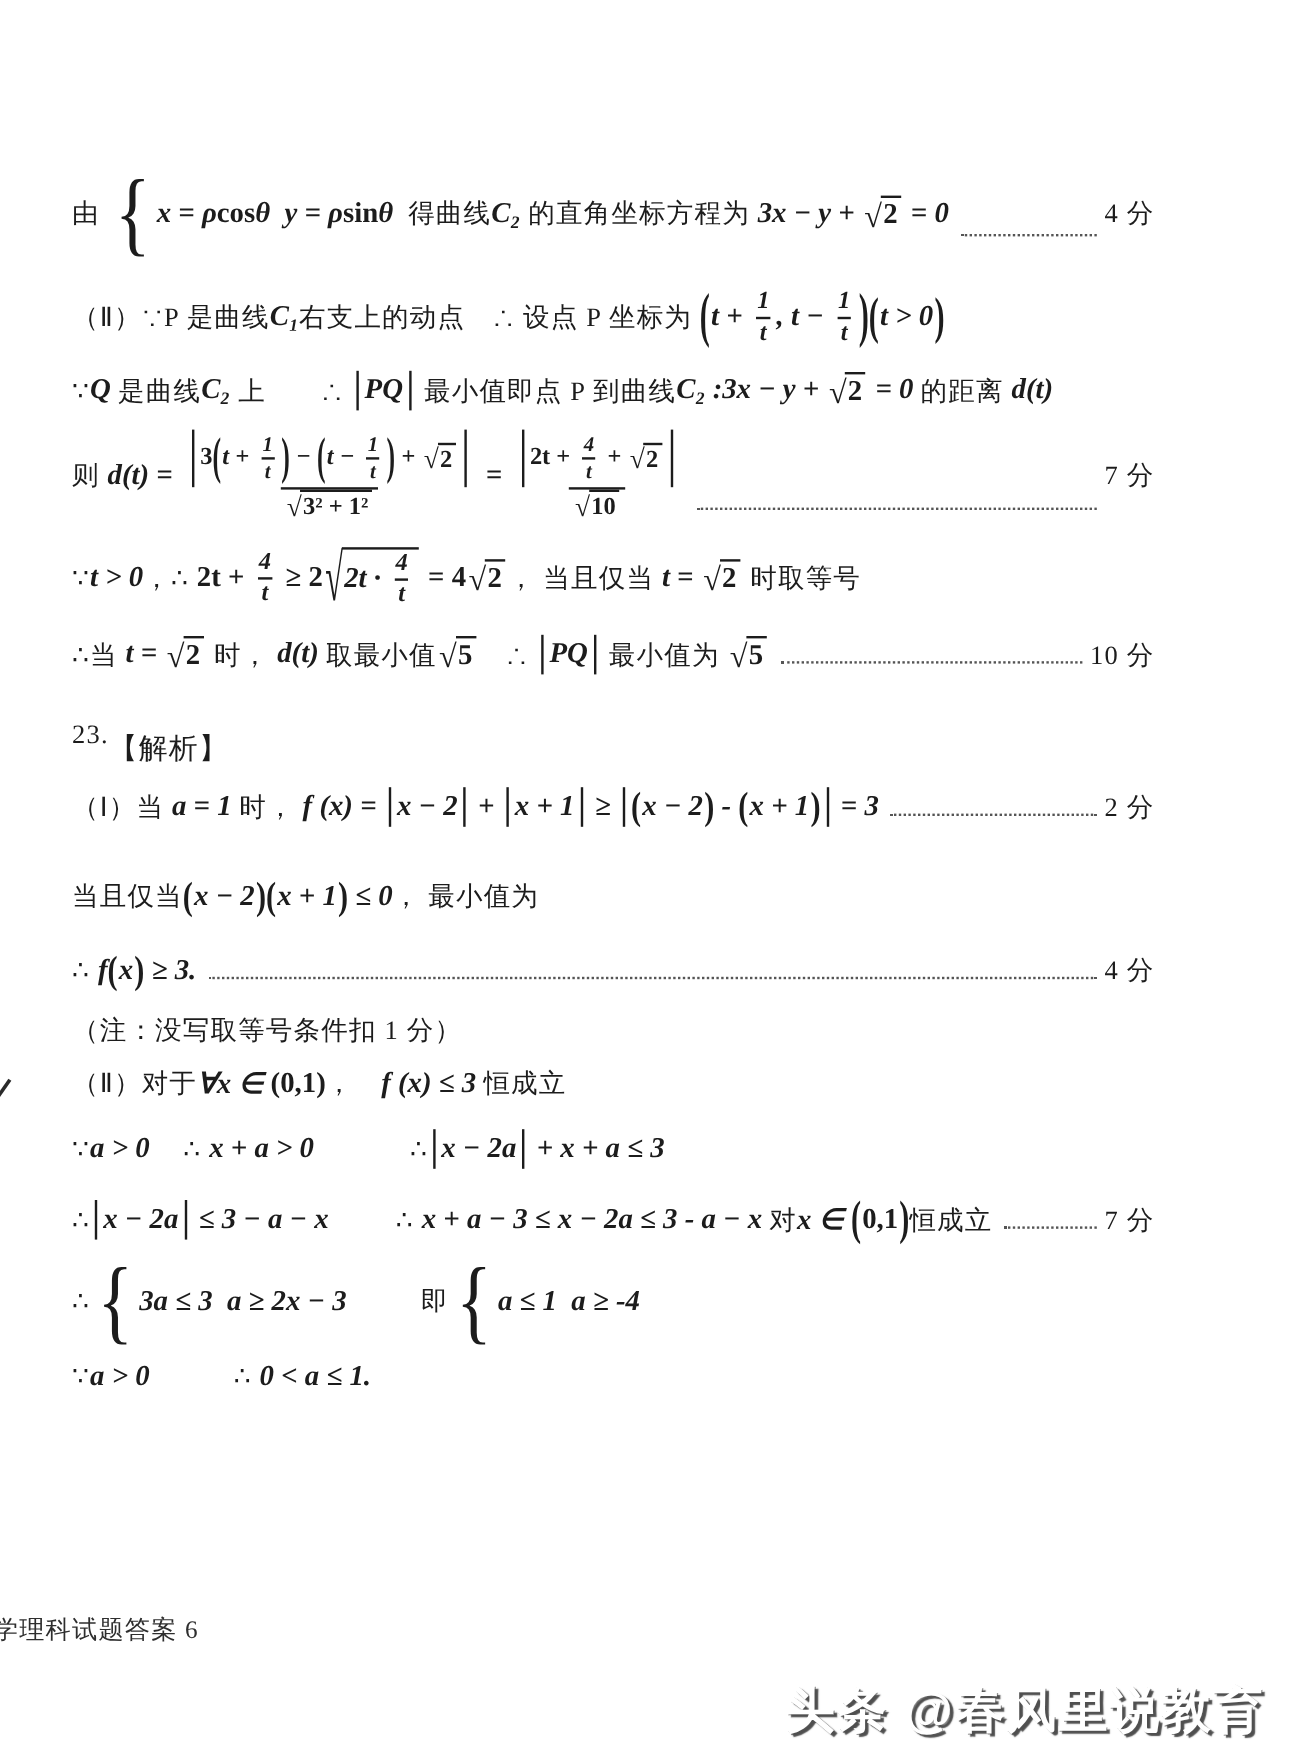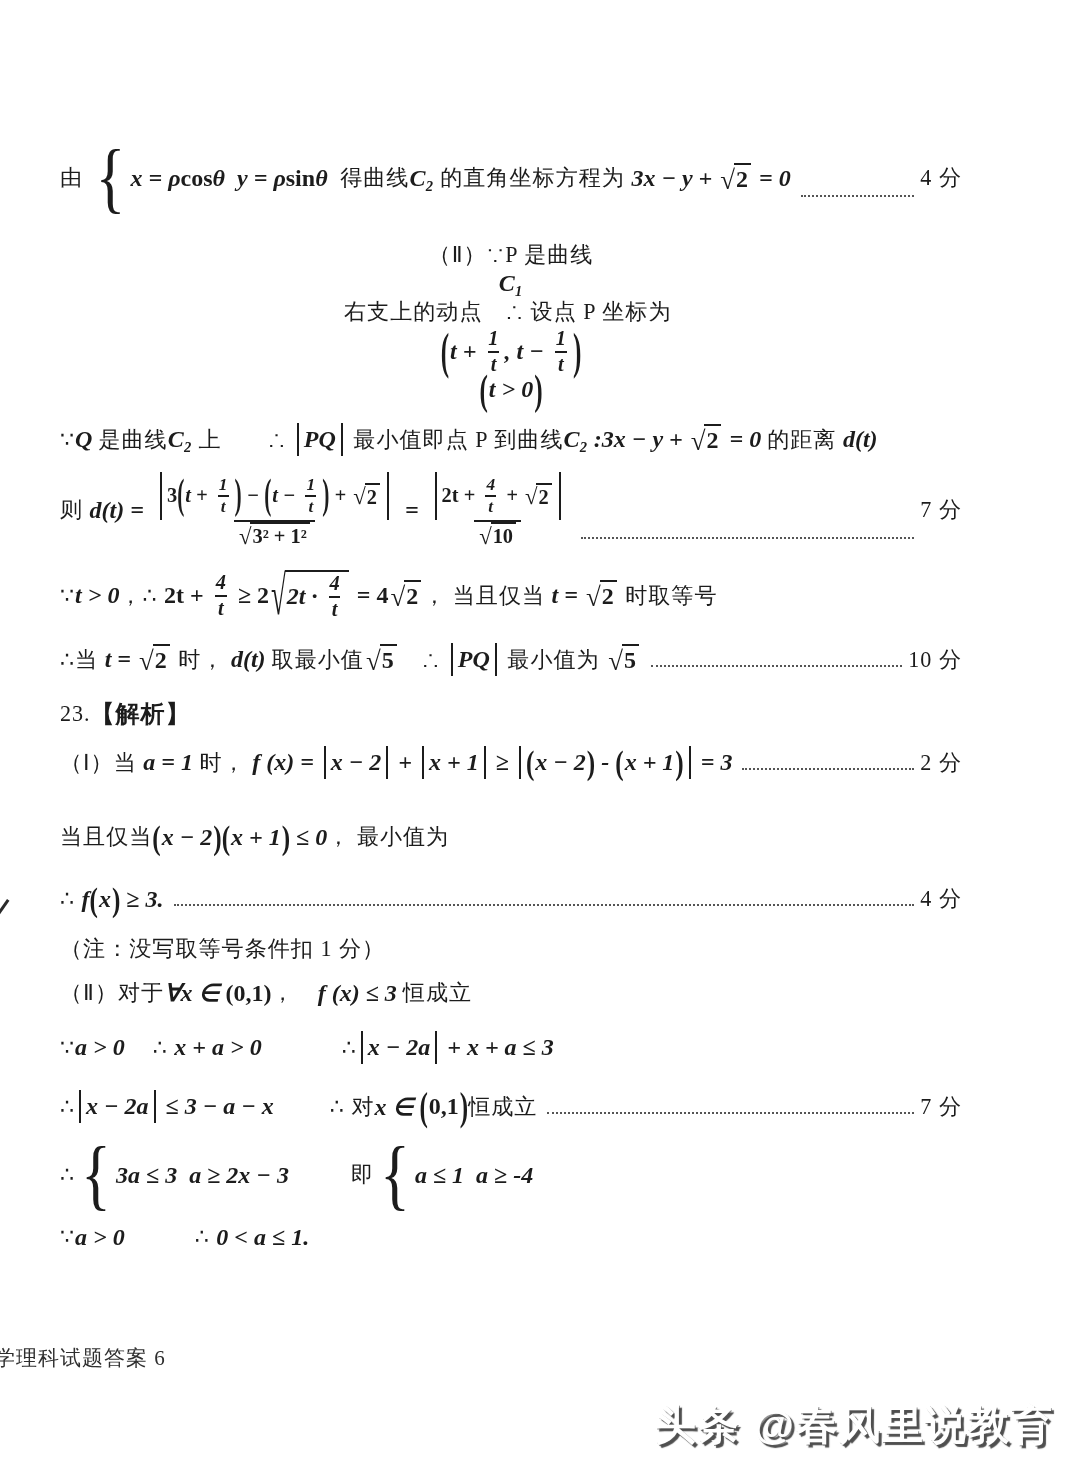--- a/index.html
+++ b/index.html
@@ -3,38 +3,38 @@
 <meta charset="utf-8">
 <style>
   html,body{margin:0;padding:0;}
   body{
     width:1080px;height:1470px;background:#ffffff;position:relative;overflow:hidden;
     font-family:"Liberation Serif",serif;color:#1c1c1c;
   }
   #math-doc{padding:150px 118px 0 60px;}
   .line{display:flex;align-items:center;font-size:24px;min-height:32px;}
   .line:nth-child(1){margin-top:0;}
-  .line:nth-child(2){margin-top:34px;flex-direction:column;}
+  .line:nth-child(2){margin-top:34px;}
   .line:nth-child(3){margin-top:20px;}
   .line:nth-child(4){margin-top:16px;}
   .line:nth-child(5){margin-top:22px;}
   .line:nth-child(6){margin-top:22px;}
   .line:nth-child(7){margin-top:22px;}
   .line:nth-child(8){margin-top:16px;}
   .line:nth-child(9){margin-top:42px;}
   .line:nth-child(10){margin-top:30px;}
   .line:nth-child(11){margin-top:18px;}
   .line:nth-child(12){margin-top:12px;}
   .line:nth-child(13){margin-top:22px;}
   .line:nth-child(14){margin-top:26px;}
   .line:nth-child(15){margin-top:24px;}
   .line:nth-child(16){margin-top:18px;}
 
   .s-c{font-size:0.92em;letter-spacing:1px;white-space:pre;}
-  .s-cb{font-size:1em;font-weight:bold;letter-spacing:1px;white-space:pre;}
+  .s-cb{font-size:1em;font-weight:normal;letter-spacing:1px;white-space:pre;margin-top:24px;}
   .s-m{font-style:italic;font-weight:bold;white-space:pre;}
   .s-mu{font-weight:bold;white-space:pre;}
 
   .frac{display:inline-flex;flex-direction:column;align-items:center;margin:0 3px;font-size:0.85em;}
   .frac .num,.frac .den{display:inline-flex;align-items:center;justify-content:center;line-height:1.15;padding:0 3px;}
   .frac .den{border-top:2px solid #1c1c1c;}
 
   .sqrt{display:inline-flex;align-items:flex-end;margin:0 2px;}
   .sqrt .sign{font-weight:bold;font-style:normal;line-height:1;font-size:1.12em;margin-right:-1px;}
   .sqrt .rad{display:inline-flex;align-items:center;border-top:2px solid #1c1c1c;padding:0 3px 0 2px;line-height:1.2;}
@@ -420,20 +420,21 @@
       <span class="s-m"> + x + a ≤ 3</span>
     </div>
     <div class="line">
       <span class="s-c">∴</span>
       <span class="abs">
         <span class="s-m">x − 2a</span>
       </span>
       <span class="s-m"> ≤ 3 − a − x</span>
       <span class="sp" style="width: 56px;"></span>
       <span class="s-c">∴ </span>
+      <span class="s-m">x + a − 3 ≤ x − 2a ≤ 3 - a − x </span>
       <span class="s-c">对</span>
       <span class="s-m">x ∈ </span>
       <span class="pgroup">
         <span class="par" style="--ps: 1.6;">(</span>
         <span class="pcontent">
           <span class="s-mu">0,1</span>
         </span>
         <span class="par" style="--ps: 1.6;">)</span>
       </span>
       <span class="s-c">恒成立</span>

